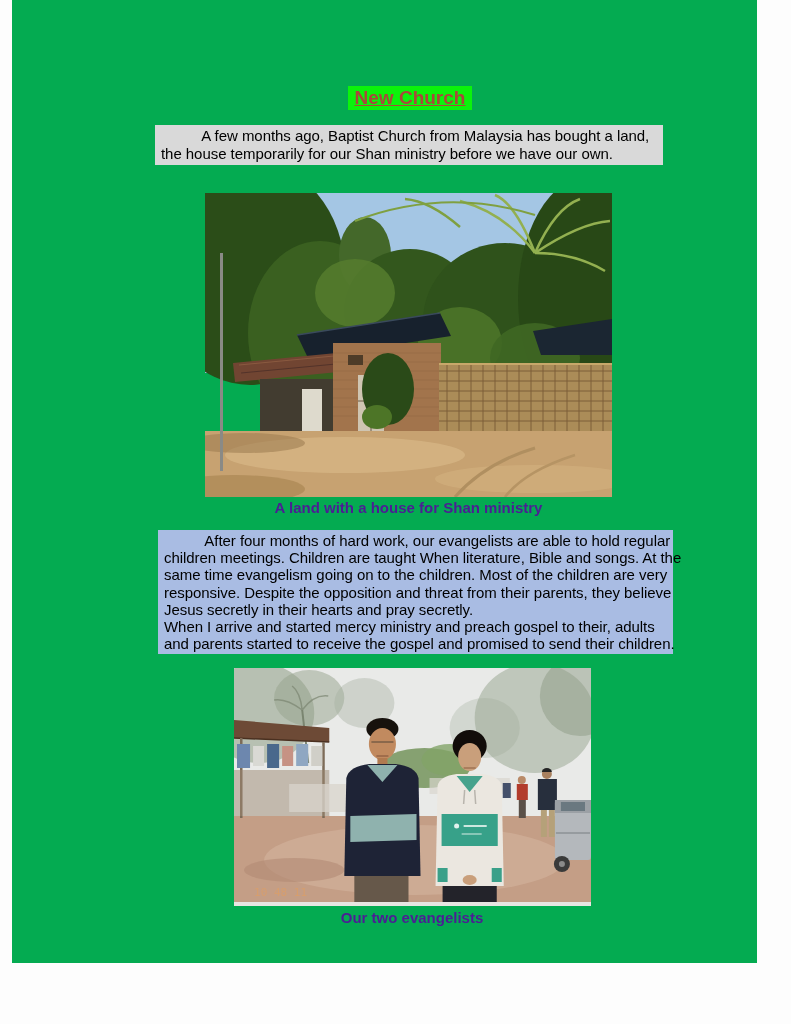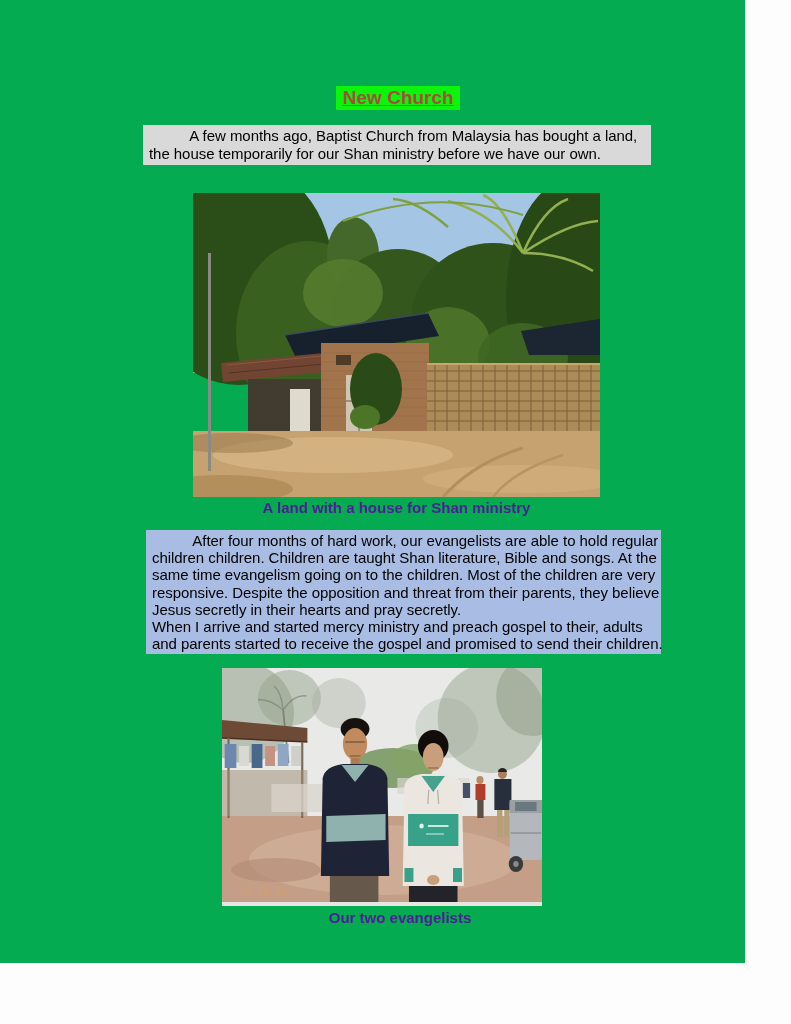--- a/index.html
+++ b/index.html
@@ -1,32 +1,32 @@
 <!DOCTYPE html>
 <html><head>
 <meta charset="utf-8">
 <style>
   html,body{margin:0;padding:0;}
   .canvas{position:relative;width:791px;height:1024px;background:#fdfdfd;overflow:hidden;
           font-family:"Liberation Sans", sans-serif;}
-  .page{position:absolute;left:0;top:0;width:745px;height:963px;background:#04AB51;}
+  .page{position:absolute;left:12px;top:0;width:745px;height:963px;background:#04AB51;}
   .title-row{position:absolute;left:51px;top:86px;width:694px;text-align:center;}
   .title-hl{display:inline-block;background:#0CF30C;color:#A9493A;font-weight:bold;
             font-size:19px;line-height:24px;padding:0 7px;text-decoration:underline;}
   .para{position:absolute;box-sizing:border-box;color:#000;font-size:15px;
         letter-spacing:-0.05px;}
   .para .ln{white-space:pre;}
   .para-intro{left:143px;top:125px;width:508px;background:#D9D9D9;padding:2px 6px;}
   .para-intro .ln{line-height:18.2px;}
   .para-children{left:140px;top:530px;width:515px;background:#A9BCE3;padding:2px 6px;margin-left:6px;}
   .para-children .ln{line-height:17.2px;}
   .photo{position:absolute;display:block;}
   .photo svg{display:block;width:100%;height:100%;}
   .photo1{left:193px;top:193px;width:407px;height:304px;}
-  .photo2{left:222px;top:668px;width:320px;height:238px;}
+  .photo2{left:222px;top:668px;width:357px;height:238px;}
   .caption{position:absolute;text-align:center;color:#4c1d95;font-weight:bold;font-size:15px;}
   .caption1{left:193px;top:499px;width:407px;}
   .caption2{left:222px;top:909px;width:356px;}
   .stamp{font-family:"DejaVu Sans Mono", monospace;font-size:11px;fill:#DE9E64;opacity:0.7;}
 </style>
 </head>
 <body>
 
 <div class="canvas">
   <div class="page">
@@ -131,21 +131,21 @@
           <path d="M300,304 Q320,278 370,262" stroke="#B69464" stroke-width="2.5" fill="none"></path>
         </g>
         <rect x="15" y="60" width="3" height="218" fill="#8A8A86"></rect>
       </svg>
     </div>
 
     <div class="caption caption1">A land with a house for Shan ministry</div>
 
     <div class="para para-children">
       <div class="ln">          After four months of hard work, our evangelists are able to hold regular</div>
-      <div class="ln">children children. Children are taught Shan literature, Bible and songs. At the</div>
+      <div class="ln">children meetings. Children are taught When literature, Bible and songs. At the</div>
       <div class="ln">same time evangelism going on to the children. Most of the children are very</div>
       <div class="ln">responsive. Despite the opposition and threat from their parents, they believe</div>
       <div class="ln">Jesus secretly in their hearts and pray secretly.</div>
       <div class="ln">When I arrive and started mercy ministry and preach gospel to their, adults</div>
       <div class="ln">and parents started to receive the gospel and promised to send their children.</div>
     </div>
 
     <div class="photo photo2">
       <svg viewBox="0 0 356 238" preserveAspectRatio="none" aria-hidden="true">
         <g>

